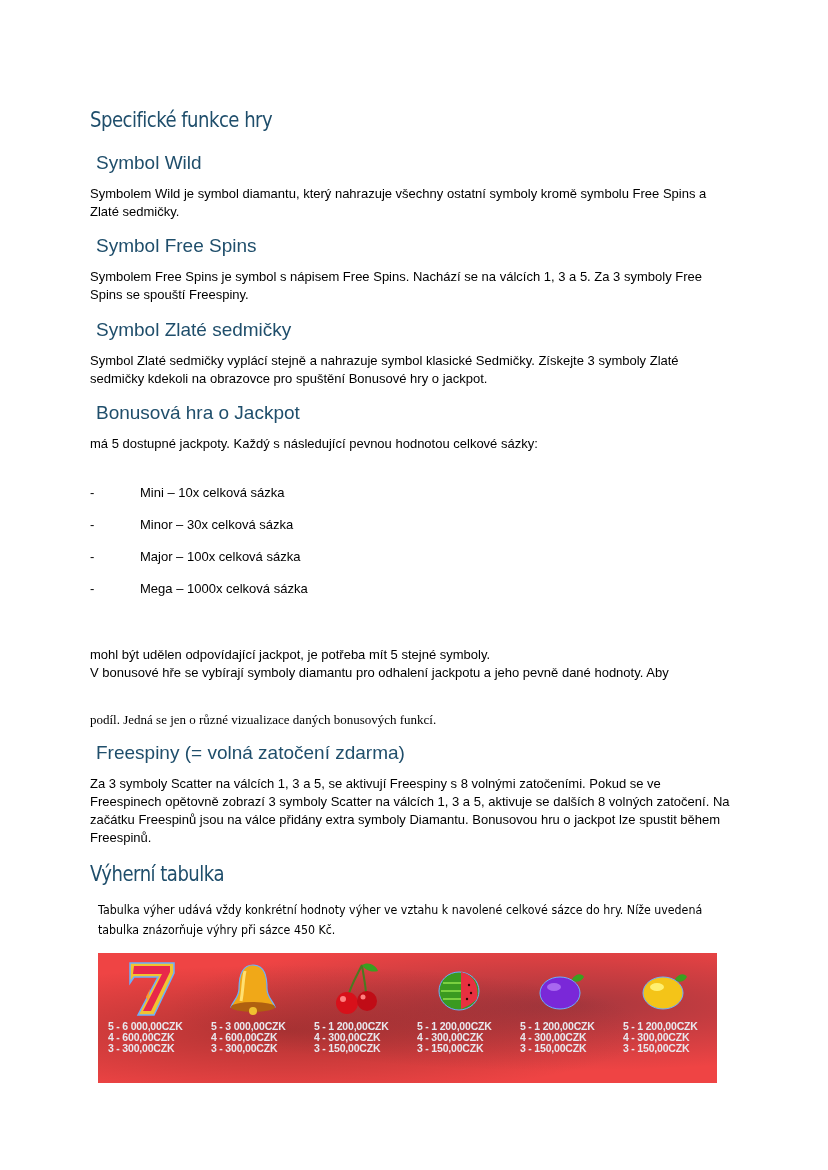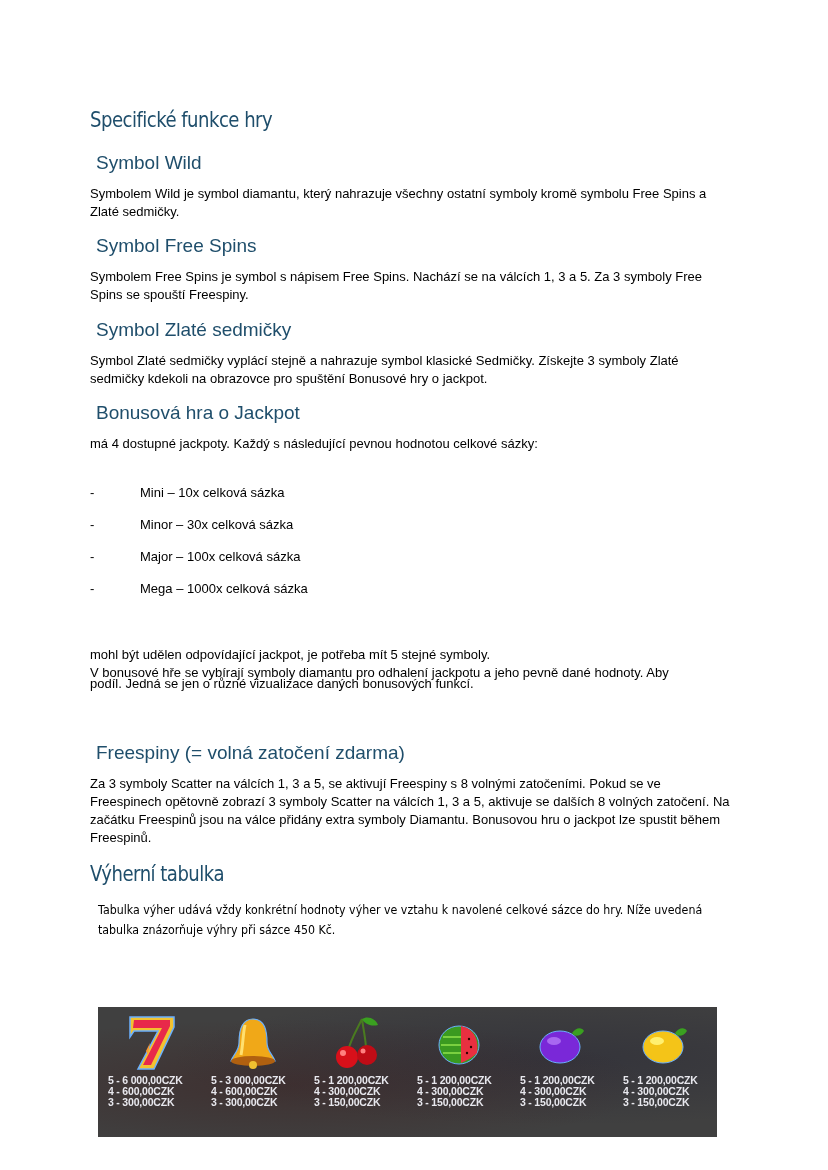--- a/index.html
+++ b/index.html
@@ -5,21 +5,21 @@
   html, body { margin: 0; padding: 0; background: #ffffff; }
   body { width: 828px; height: 1170px; position: relative; overflow: hidden; font-family: "Liberation Sans", sans-serif; color: #000; }
   .page { position: absolute; left: 0; top: 0; width: 684px; height: 1170px; }
   .h1 { position: absolute; left: 90px; font-family: "DejaVu Sans", sans-serif; font-size: 21px; color: #1f4e6b; letter-spacing: -0.6px; transform: scaleX(0.86); transform-origin: left top; white-space: nowrap; }
   .h2 { position: absolute; left: 96px; font-family: "Liberation Sans", sans-serif; font-size: 19px; color: #1f4e6b; white-space: nowrap; }
   .p { position: absolute; left: 90px; width: 680px; font-size: 13px; line-height: 18px; color: #000; }
   .li { position: absolute; left: 90px; font-size: 13px; line-height: 18px; white-space: nowrap; }
   .li .dash { position: absolute; left: 0; }
   .li .txt { position: absolute; left: 50px; white-space: nowrap; }
   .calibri { font-family: "DejaVu Sans", sans-serif; font-size: 12px; transform: scaleX(0.92); transform-origin: left top; line-height: 20px; width: 730px; }
-  .paytable { position: absolute; left: 98px; top: 1007px; width: 619px; height: 130px; background: #404040; overflow: hidden; display: flex; }
+  .paytable { position: absolute; left: 98px; top: 953px; width: 619px; height: 130px; background: #ef4444; overflow: hidden; display: flex; }
   .paytable::before { content: ""; position: absolute; inset: 0; background: radial-gradient(ellipse at 30% 60%, rgba(60,20,20,0.35), transparent 60%), radial-gradient(ellipse at 75% 40%, rgba(30,30,50,0.35), transparent 60%); }
   .cell { position: relative; width: 103px; height: 130px; }
   .cell svg { position: absolute; left: 50%; transform: translateX(-50%); top: 4px; }
   .vals { position: absolute; left: 10px; top: 68px; font-family: "Liberation Sans", sans-serif; font-weight: bold; font-size: 10.5px; line-height: 11px; color: #e8e8ee; white-space: nowrap; letter-spacing: -0.2px; }
 </style>
 </head>
 <body>
 
 <div class="page">
 
@@ -38,21 +38,21 @@
   </div>
 
   <div class="h2" style="top:319px;">Symbol Zlaté sedmičky</div>
   <div class="p" style="top:352px;">
     <div>Symbol Zlaté sedmičky vyplácí stejně a nahrazuje symbol klasické Sedmičky. Získejte 3 symboly Zlaté</div>
     <div>sedmičky kdekoli na obrazovce pro spuštění Bonusové hry o jackpot.</div>
   </div>
 
   <div class="h2" style="top:402px;">Bonusová hra o Jackpot</div>
   <div class="p" style="top:435px;">
-    <div>má 4 dostupné jackpoty. Každý s následující pevnou hodnotou celkové sázky:</div>
+    <div>má 5 dostupné jackpoty. Každý s následující pevnou hodnotou celkové sázky:</div>
   </div>
 
   <div class="li" style="top:484px;">
     <span class="dash">-</span>
     <span class="txt">Mini – 10x celková sázka</span>
   </div>
   <div class="li" style="top:516px;">
     <span class="dash">-</span>
     <span class="txt">Minor – 30x celková sázka</span>
   </div>
@@ -60,21 +60,21 @@
     <span class="dash">-</span>
     <span class="txt">Major – 100x celková sázka</span>
   </div>
   <div class="li" style="top:580px;">
     <span class="dash">-</span>
     <span class="txt">Mega – 1000x celková sázka</span>
   </div>
 
   <div class="p" style="top:636px;margin-top:28px;">V bonusové hře se vybírají symboly diamantu pro odhalení jackpotu a jeho pevně dané hodnoty. Aby</div>
   <div class="p" style="top:646px;">mohl být udělen odpovídající jackpot, je potřeba mít 5 stejné symboly.</div>
-  <div class="p" style="top:675px;">podíl. Jedná se jen o různé vizualizace daných bonusových funkcí.</div>
+  <div class="p" style="top:711px;font-family:Liberation Serif, serif;">podíl. Jedná se jen o různé vizualizace daných bonusových funkcí.</div>
 
   <div class="h2" style="top:742px;">Freespiny (= volná zatočení zdarma)</div>
   <div class="p" style="top:775px;">
     <div>Za 3 symboly Scatter na válcích 1, 3 a 5, se aktivují Freespiny s 8 volnými zatočeními. Pokud se ve</div>
     <div>Freespinech opětovně zobrazí 3 symboly Scatter na válcích 1, 3 a 5, aktivuje se dalších 8 volných zatočení. Na</div>
     <div>začátku Freespinů jsou na válce přidány extra symboly Diamantu. Bonusovou hru o jackpot lze spustit během</div>
     <div>Freespinů.</div>
   </div>
 
   <div class="h1" style="top:862px;">Výherní tabulka</div>

